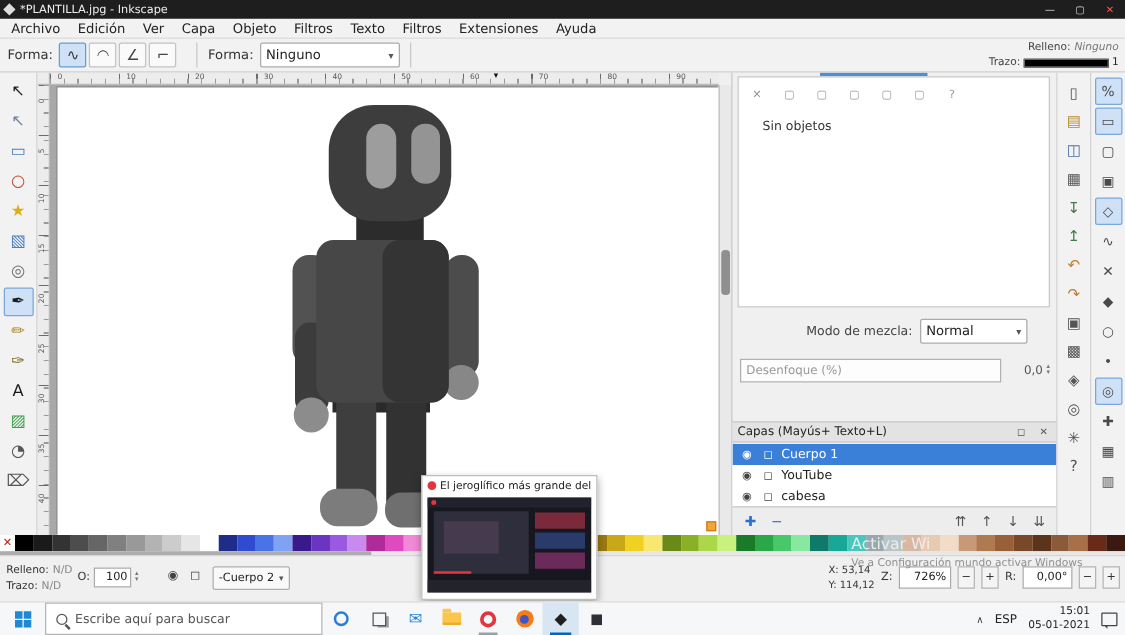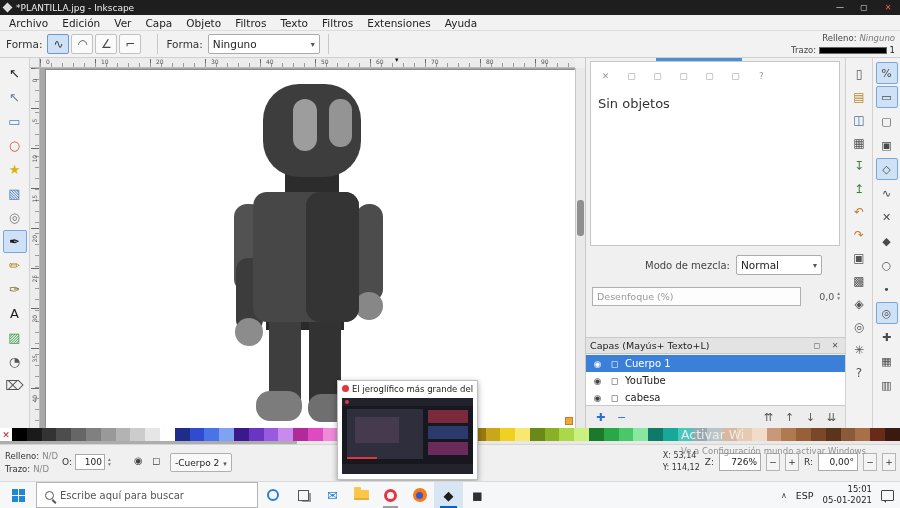--- a/index.html
+++ b/index.html
@@ -62,21 +62,21 @@
 #page-marker{position:absolute;right:2px;bottom:3px;width:8px;height:8px;background:#f2a33c;border:1px solid #c77f1a;}
 #vscroll{position:absolute;top:10px;right:0;width:10px;height:360px;background:#e9e9e9;border-left:1px solid #c6c6c6;}
 #vscroll .thumb{position:absolute;top:132px;left:1px;width:7px;height:36px;background:#8f8f8f;border-radius:3px;}
 
 
 #dock{position:absolute;top:58px;left:585px;width:260px;height:370px;background:#f0f0f0;border-left:1px solid #c8c8c8;font-size:10px;}
 #tab-indicator{position:absolute;top:0;left:70px;width:86px;height:3px;background:#4a90d9;}
 #obj-box{position:absolute;top:3px;left:4px;width:250px;height:185px;background:#fff;border:1px solid #c6c6c6;}
 #obj-header{display:flex;align-items:center;gap:13px;padding:7px 10px 0 8px;}
 .ohi{width:13px;height:13px;display:flex;align-items:center;justify-content:center;font-size:9px;color:#9a9a9a;}
-#objects-empty{display:block;margin:14px 0 0 7px;font-size:13px;color:#333;}
+#objects-empty{display:block;margin:14px 0 0 19px;font-size:10px;color:#333;}
 #blend-row{position:absolute;top:197px;left:0;width:260px;display:flex;align-items:center;}
 #blend-row .lbl{width:150px;text-align:right;color:#444;padding-right:6px;}
 #blend-row .dropdown{min-width:86px;margin-right:8px;}
 .slider-row{position:absolute;left:6px;width:248px;height:20px;display:flex;align-items:center;}
 #blur-row{top:228px;}#opacity-row{top:253px;}
 .slider-box{flex:1;height:19px;background:#fdfdfd;border:1px solid #b0b0b0;display:flex;align-items:center;padding-left:4px;}
 .slider-box .ph{color:#999;font-size:9.5px;}
 .slider-row .val{width:33px;text-align:right;color:#555;font-size:9.5px;}
 .spin{display:flex;flex-direction:column;margin-left:3px;color:#777;font-size:5.5px;line-height:5px;}
 .spin i::before{content:"▴";font-style:normal;}

